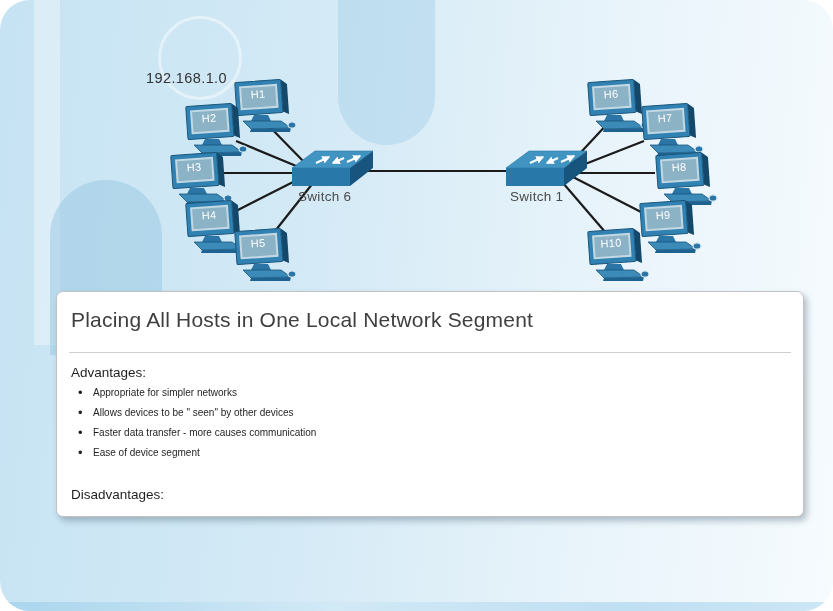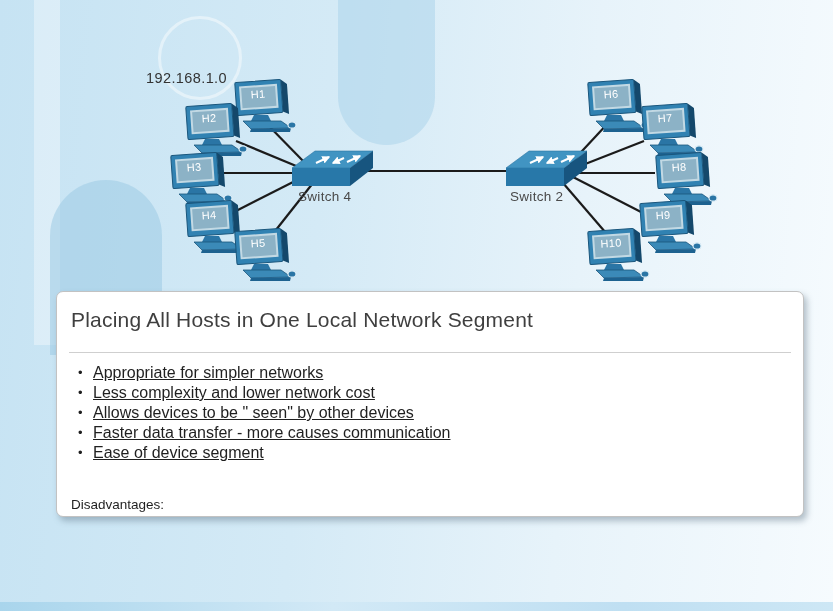--- a/index.html
+++ b/index.html
@@ -1,19 +1,20 @@
 <!DOCTYPE html>
 <html><head>
 <meta charset="utf-8">
 <style>
   html,body{margin:0;padding:0;background:#ffffff;}
   .stage{
     position:relative;width:833px;height:611px;overflow:hidden;
     font-family:"Liberation Sans", sans-serif;
     background:linear-gradient(95deg,#c6e3f3 0%,#d4eaf6 38%,#e7f3fa 68%,#f6fbfe 100%);
+    border-radius:30px;
   }
   
   .deco{position:absolute;pointer-events:none;}
   .stripe-a{left:34px;top:0;width:26px;height:345px;background:rgba(255,255,255,0.35);}
   .capsule{left:338px;top:-52px;width:97px;height:197px;border-radius:0 0 49px 49px;background:rgba(168,210,233,0.5);}
   .dome{left:50px;top:180px;width:112px;height:175px;border-radius:56px 56px 0 0;background:rgba(156,203,228,0.55);}
   .ring{left:158px;top:16px;width:78px;height:78px;border:3px solid rgba(255,255,255,0.45);border-radius:50%;}
   .bottom-strip{left:0;top:602px;width:833px;height:9px;
     background:linear-gradient(90deg,#a9d5ec,#d2e9f6 40%,#bfdff2 75%,#cde7f5);}
   
@@ -31,24 +32,24 @@
     background:#ffffff;border:1px solid #c2c2c2;border-radius:7px;
     box-shadow:3px 4px 6px rgba(96,118,135,0.45);
     box-sizing:border-box;padding:0 12px;color:#1f1f1f;
   }
   .panel-title{
     margin:14px 2px 0 2px;font-size:21px;font-weight:400;color:#3f3f3f;
     letter-spacing:.2px;line-height:28px;
   }
   .panel-rule{border:none;border-top:1px solid #cfcfcf;margin:18px 0 10px 0;}
   .sec-heading{font-size:13.5px;line-height:20px;margin:0 0 0 2px;font-weight:400;}
-  .sec-heading.dis{margin-top:32px;}
+  .sec-heading.dis{margin-top:22px;}
   .panel-list{list-style:none;margin:0;padding:0;max-width:690px;}
   .panel-list li{
-    position:relative;padding-left:24px;font-size:16px;line-height:20px;text-decoration:underline;
+    position:relative;padding-left:24px;font-size:10px;line-height:20px;
   }
   .panel-list li::before{content:"\2022";position:absolute;left:9px;top:0;font-size:13px;}
 </style>
 </head>
 <body>
 
 <div class="stage">
 
   <div class="deco stripe-a"></div>
   <div class="deco capsule"></div>
@@ -163,30 +164,30 @@
   <div class="device" style="left:292px;top:147px">
     <svg width="82" height="40" viewBox="0 0 82 40">
         <use href="#workgroup-switch-icon"></use>
       </svg>
   </div>
   <div class="device" style="left:506px;top:147px">
     <svg width="82" height="40" viewBox="0 0 82 40">
         <use href="#workgroup-switch-icon"></use>
       </svg>
   </div>
-  <div class="sw-label" style="left:298px;top:189px">Switch 4</div>
-  <div class="sw-label" style="left:510px;top:189px">Switch 2</div>
+  <div class="sw-label" style="left:298px;top:189px">Switch 6</div>
+  <div class="sw-label" style="left:510px;top:189px">Switch 1</div>
 
   <div class="panel">
     <h1 class="panel-title">Placing All Hosts in One Local Network Segment</h1>
     <hr class="panel-rule">
 
+    <p class="sec-heading">Advantages:</p>
     <ul class="panel-list">
       <li>Appropriate for simpler networks</li>
-      <li>Less complexity and lower network cost</li>
       <li>Allows devices to be " seen"  by other devices</li>
       <li>Faster data transfer - more causes communication</li>
       <li>Ease of device segment</li>
     </ul>
 
     <p class="sec-heading dis">Disadvantages:</p>
   </div>
 
 </div>
 

